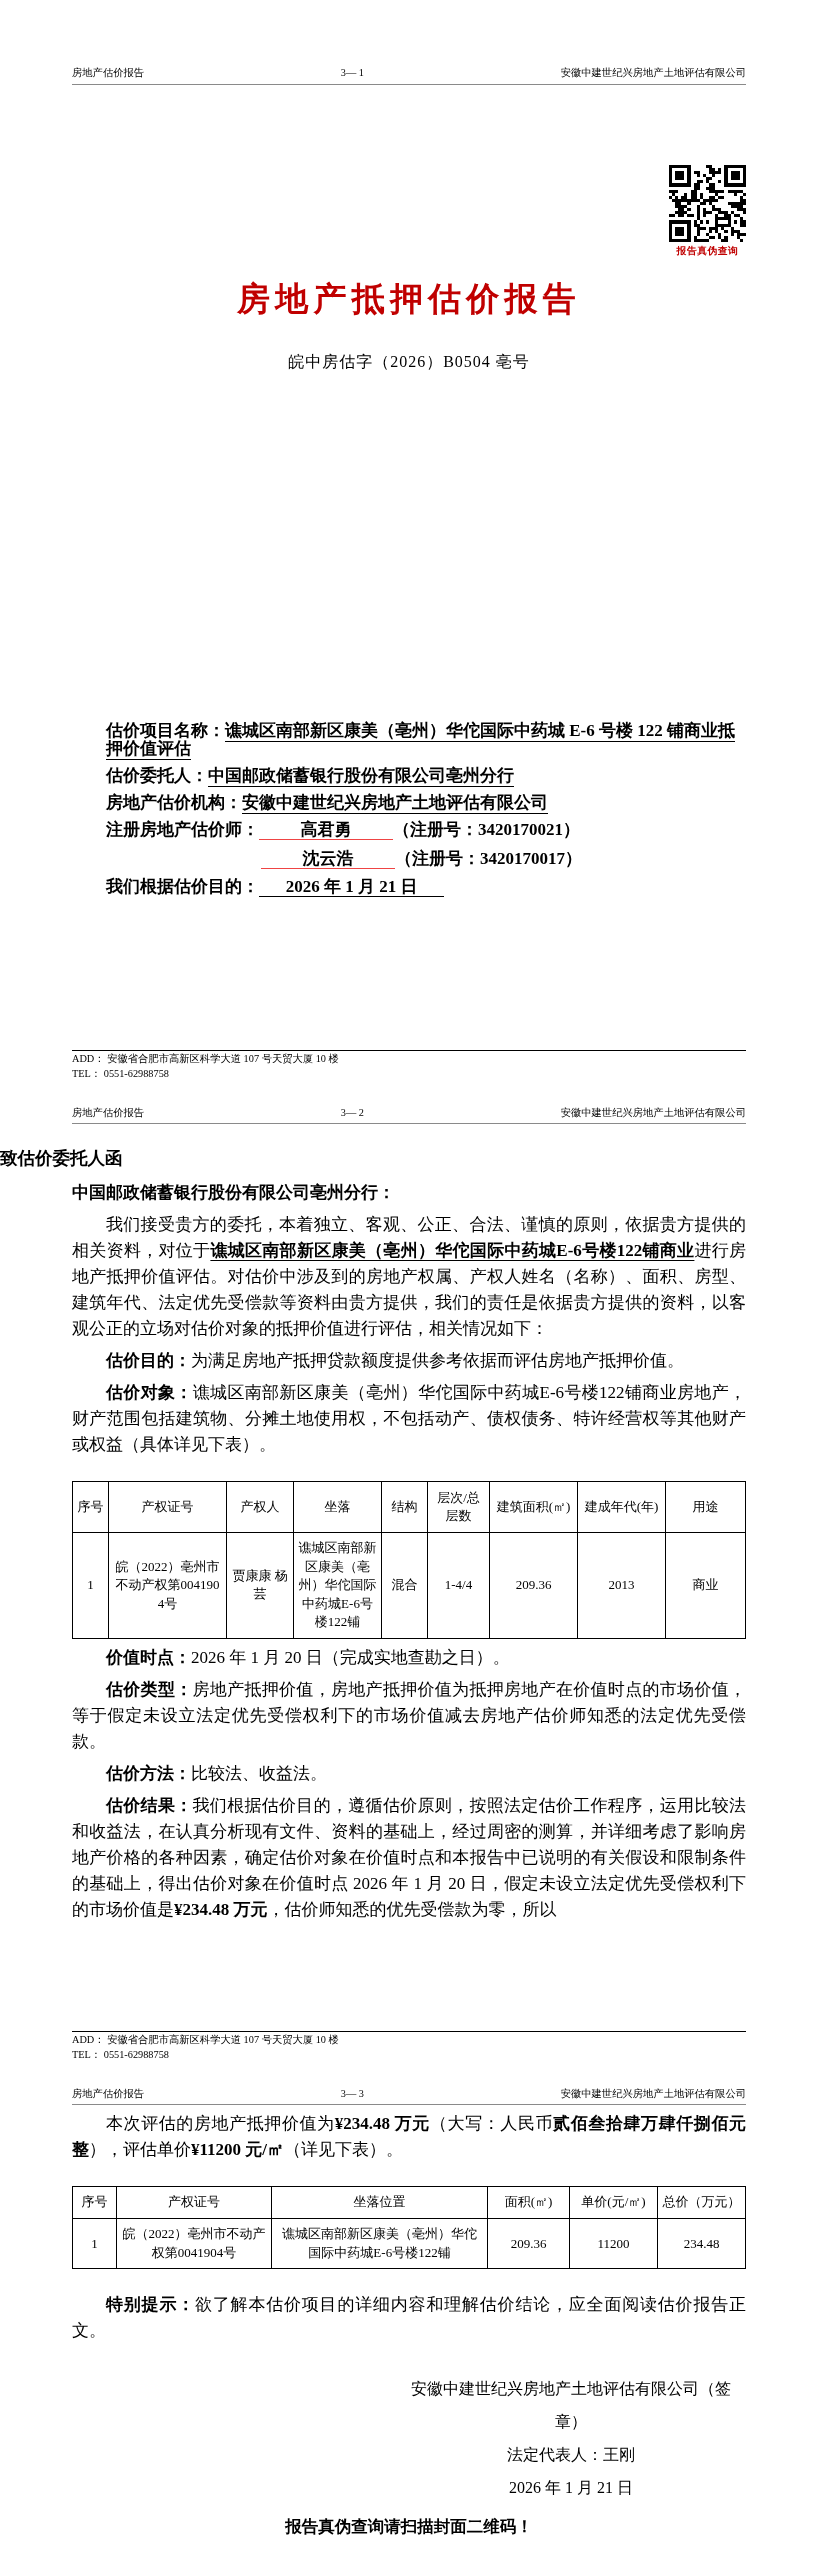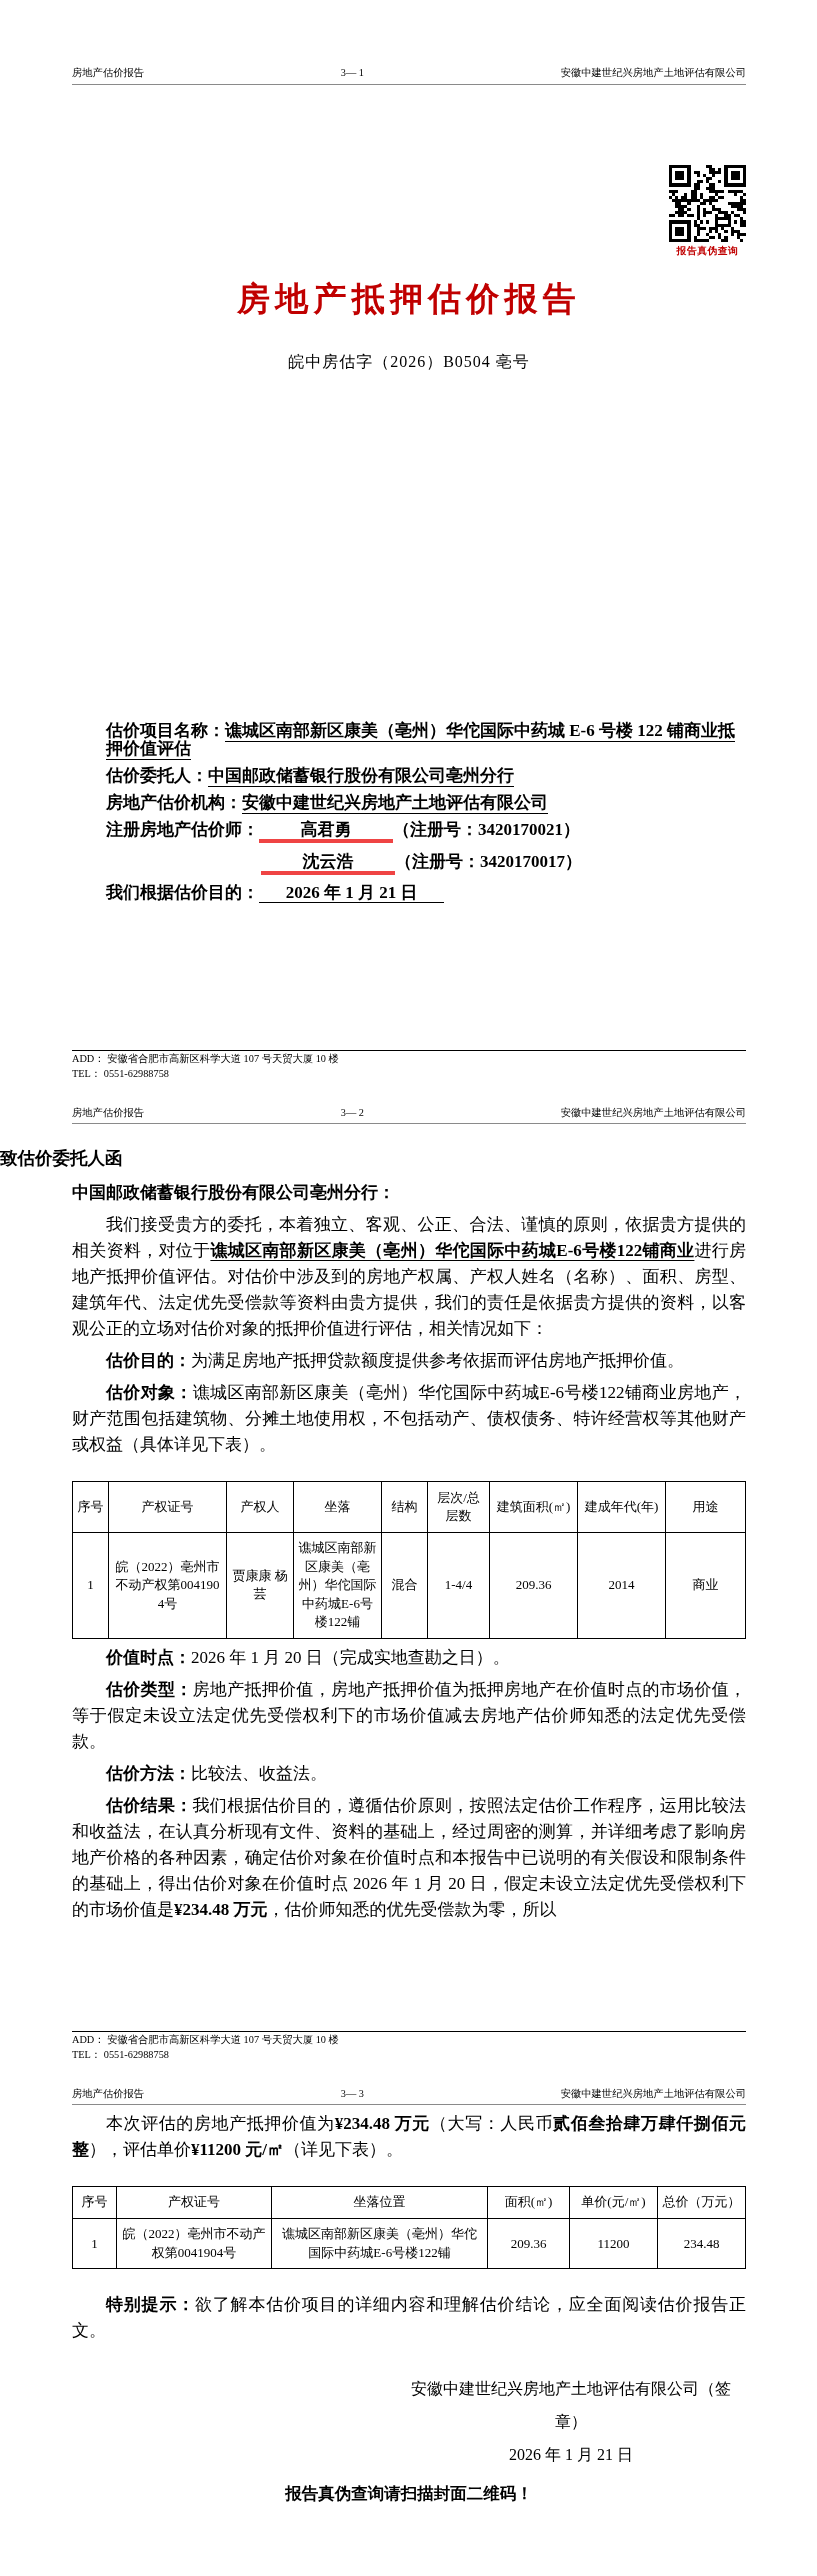--- a/index.html
+++ b/index.html
@@ -37,21 +37,21 @@
     margin-top:192px; text-align:center;
     font-size:33px; font-weight:bold; letter-spacing:5.2px;
     color:#c00000; line-height:44px;
   }
   .doc-no { margin-top:29px; text-align:center; font-size:16px; letter-spacing:1px; line-height:24px; }
   .cover-fields { margin:348px 72px 0; font-size:17px; font-weight:bold; }
   .cover-field { line-height:18px; margin-bottom:9.3px;margin-left:34px; }
   .flabel { display:inline; }
   .flabel-spacer { display:inline-block; width:155px; }
   .uv { text-decoration:underline; text-decoration-thickness:1px; text-underline-offset:4.6px; }
-  .uline-seg { display:inline-block; min-width:134px; text-align:center; border-bottom:4px solid #ef4444; padding:0 5.2px; }
+  .uline-seg { display:inline-block; min-width:134px; text-align:center; border-bottom:1px solid #ef4444; padding:0 5.2px; }
   .uline-date { display:inline-block; min-width:185px; text-align:center; border-bottom:1px solid #000; padding:0 7.2px; }
 
   
   .letter-title { margin-top:21.6px; text-align:left; font-size:17.5px; font-weight:bold; line-height:24px; }
   .addressee { margin:10.3px 72px 0; font-size:17px; font-weight:bold; line-height:26px; }
   .body-para { margin:6.2px 72px 0; font-size:17px; line-height:26px; text-align:justify; }
   .indent { text-indent:34px; }
   .bold { font-weight:bold; }
   .em-underline { font-weight:bold; text-decoration:underline; text-decoration-thickness:1px; text-underline-offset:4.1px; }
 
@@ -367,21 +367,21 @@
       </thead>
       <tbody>
         <tr>
           <td>1</td>
           <td>皖（2022）亳州市不动产权第0041904号</td>
           <td>贾康康 杨芸</td>
           <td>谯城区南部新区康美（亳州）华佗国际中药城E-6号楼122铺</td>
           <td>混合</td>
           <td>1-4/4</td>
           <td>209.36</td>
-          <td>2014</td>
+          <td>2013</td>
           <td>商业</td>
         </tr>
       </tbody>
     </table>
 
     <p class="body-para indent"><span class="bold">价值时点：</span><span>2026 年 1 月 20 日（完成实地查勘之日）。</span></p>
 
     <p class="body-para indent"><span class="bold">估价类型：</span><span>房地产抵押价值，房地产抵押价值为抵押房地产在价值时点的市场价值，等于假定未设立法定优先受偿权利下的市场价值减去房地产估价师知悉的法定优先受偿款。</span></p>
 
     <p class="body-para indent"><span class="bold">估价方法：</span><span>比较法、收益法。</span></p>
@@ -431,20 +431,21 @@
           <td>11200</td>
           <td>234.48</td>
         </tr>
       </tbody>
     </table>
 
     <p class="body-para indent" style="margin-top:23px"><span class="bold">特别提示：</span><span>欲了解本估价项目的详细内容和理解估价结论，应全面阅读估价报告正文。</span></p>
 
     <div class="sign-block">
       <div>安徽中建世纪兴房地产土地评估有限公司（签章）</div>
+      <div>法定代表人：王刚</div>
       <div>2026 年 1 月 21 日</div>
     </div>
 
     <p class="qr-note">报告真伪查询请扫描封面二维码！</p>
 
   </section>
 
 </div>
 
 

